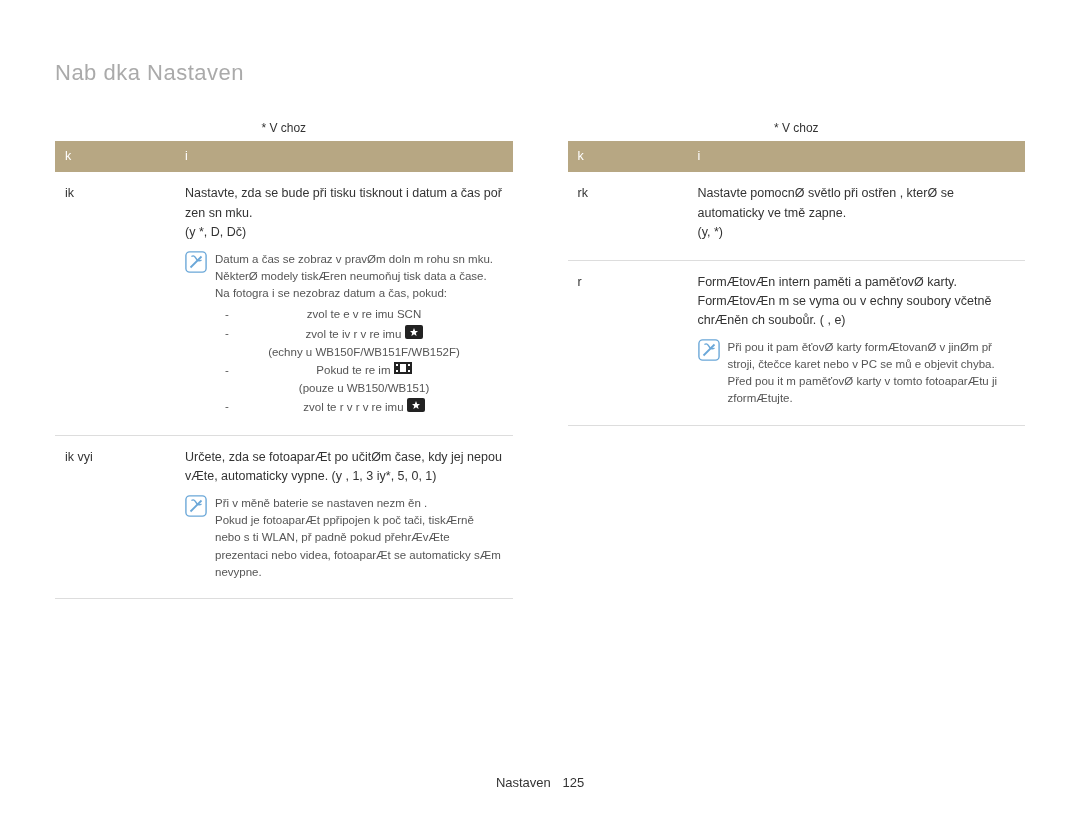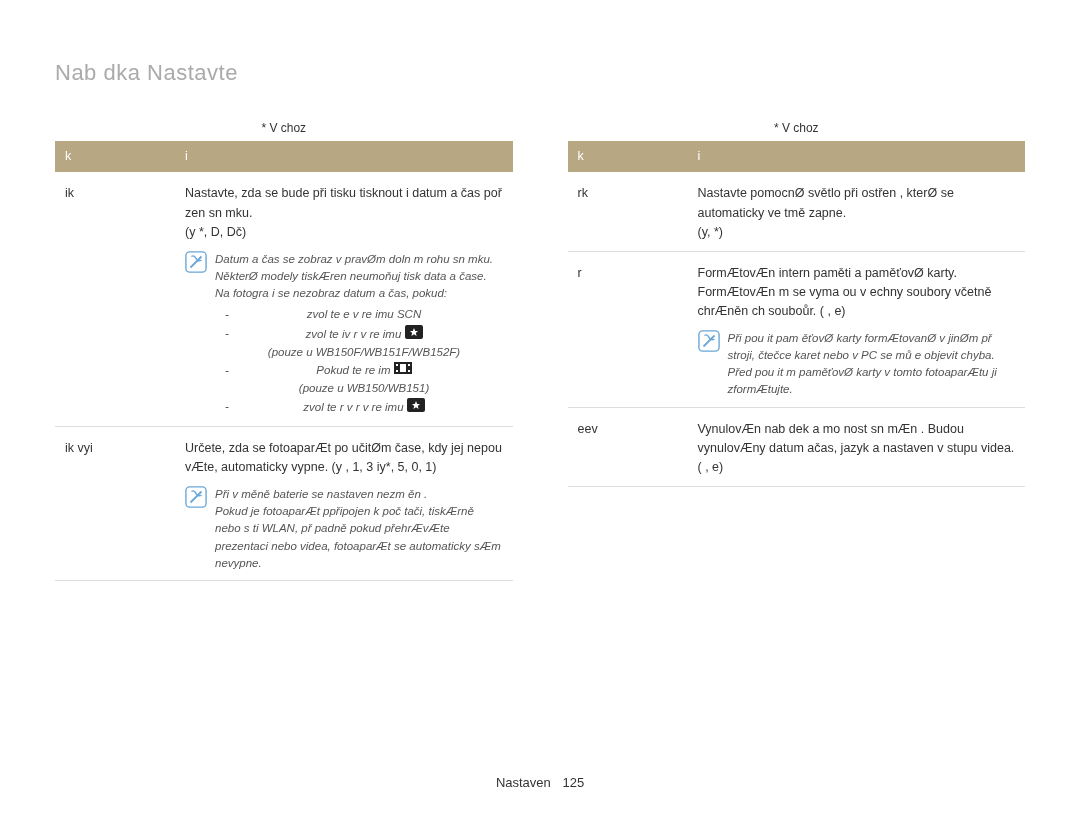--- a/index.html
+++ b/index.html
@@ -40,35 +40,34 @@
     background: #b7a783;
     color: #fff;
     font-weight: normal;
     text-align: left;
     padding: 6px 10px;
     font-size: 12.5px;
   }
   table.settings thead th:first-child { width: 120px; }
   table.settings td {
     vertical-align: top;
-    padding: 12px 10px 8px 10px;
+    padding: 12px 10px 17px 10px;
     border-bottom: 1px solid #ddd;
   }
   table.settings td.key {
     width: 120px;
     color: #333;
   }
   .note {
     display: flex;
     gap: 8px;
     margin-top: 8px;
     font-size: 11.5px;
     color: #555;
     line-height: 1.5;
-    font-style: italic;
   }
   .note .icon {
     flex: 0 0 22px;
     height: 22px;
   }
   .note-icon-svg {
     width: 22px; height: 22px;
   }
   .bullets {
     margin: 4px 0 0 10px;
@@ -88,21 +87,21 @@
     text-align: center;
     font-size: 13px;
     color: #333;
   }
   .pager .num { margin-left: 8px; }
 </style>
 </head>
 <body>
 
 <div class="page">
-  <h1 class="title">Nab dka Nastavte</h1>
+  <h1 class="title">Nab dka Nastaven</h1>
 
   <div class="cols">
 
     <div class="col">
       <div class="default-note">* V choz</div>
       <table class="settings">
         <thead>
           <tr>
             <th>k</th>
             <th>i</th>
@@ -132,21 +131,21 @@
                       <span>zvol te e       v re imu SCN</span>
                     </li>
                     <li>
                       <span>zvol te iv r  v re imu</span>
                       <span class="smallglyph">
                         <svg width="18" height="14" viewBox="0 0 18 14">
                             <rect x="0" y="0" width="18" height="14" rx="2" fill="#222"></rect>
                             <polygon points="9,3 10.2,6 13,6 10.8,8 11.6,11 9,9.2 6.4,11 7.2,8 5,6 7.8,6" fill="#fff"></polygon>
                           </svg>
                       </span>
-                      <div>(pouze u WB150F/WB151F/WB152F)</div>
+                      <div>(echny u WB150F/WB151F/WB152F)</div>
                     </li>
                     <li>
                       <span>Pokud te re im</span>
                       <span class="smallglyph">
                         <svg width="18" height="12" viewBox="0 0 18 12">
                             <rect x="0" y="0" width="18" height="12" fill="#222"></rect>
                             <rect x="2" y="2" width="2" height="2" fill="#fff"></rect>
                             <rect x="2" y="8" width="2" height="2" fill="#fff"></rect>
                             <rect x="14" y="2" width="2" height="2" fill="#fff"></rect>
                             <rect x="14" y="8" width="2" height="2" fill="#fff"></rect>
@@ -221,26 +220,20 @@
                       <path d="M6 18 L18 6" stroke="#6aa7d8" stroke-width="2"></path>
                       <path d="M7 6 Q10 4 12 8 Q14 12 18 10" fill="none" stroke="#6aa7d8" stroke-width="1.5"></path>
                     </svg>
                 </span>
                 <div>
                   <div>Při pou it  pam ěťovØ karty formÆtovanØ v jinØm př stroji, čtečce karet nebo v PC se mů e objevit chyba. Před pou it m paměťovØ karty v tomto fotoaparÆtu ji zformÆtujte.</div>
                 </div>
               </div>
             </td>
           </tr>
-          <tr>
-            <td class="key">eev</td>
-            <td>
-              <div>VynulovÆn  nab dek a mo nost  sn mÆn . Budou vynulovÆny datum ačas, jazyk a nastaven  v stupu videa. ( , e)</div>
-            </td>
-          </tr>
         </tbody>
       </table>
     </div>
 
   </div>
 
   <div class="pager">
     <span>Nastaven</span>
     <span class="num">125</span>
   </div>

